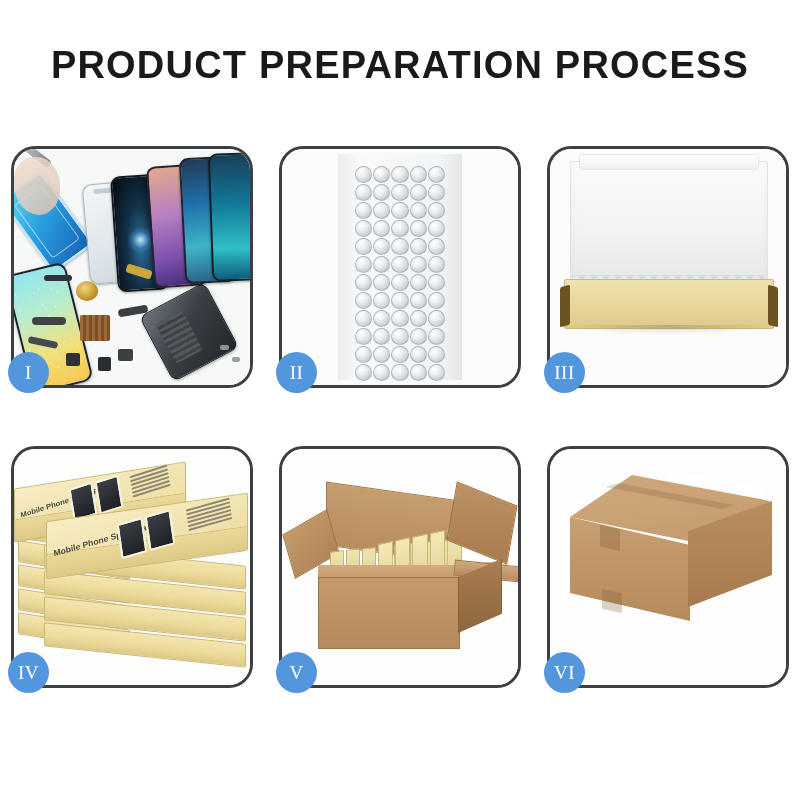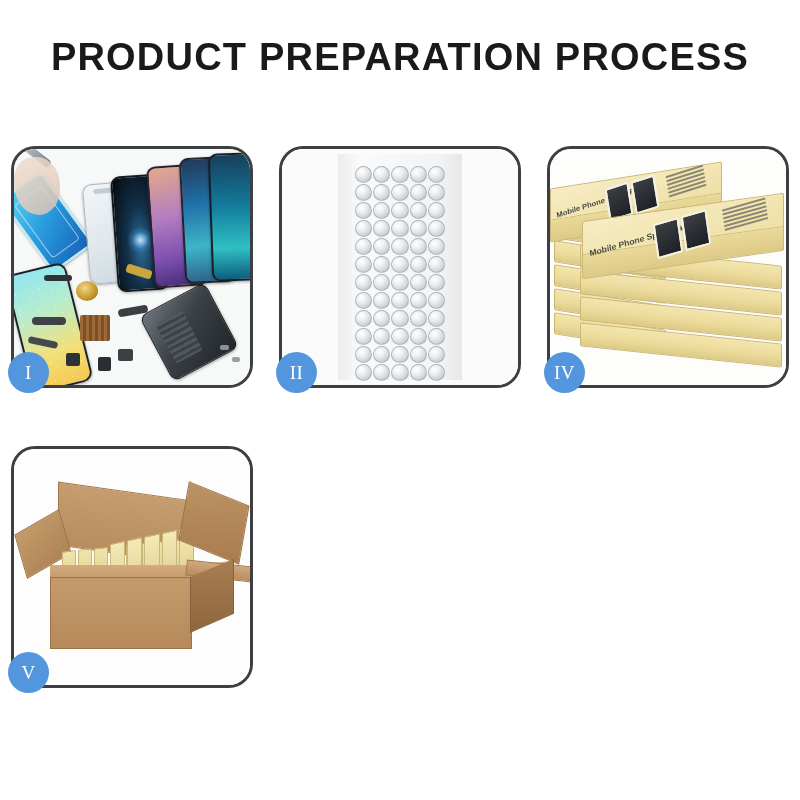--- a/index.html
+++ b/index.html
@@ -19,21 +19,21 @@
   .header {
     text-align: center;
     padding-top: 34px;
   }
   .main-title {
     font-family: "Liberation Sans", sans-serif;
     font-size: 38px;
     font-weight: bold;
     letter-spacing: 1.2px;
     color: #1a1a1a;
-    margin: 4px;
+    margin: 12px;
     line-height: 1.05;
   }
   .subtitle {
     font-family: "Liberation Sans", sans-serif;
     font-size: 16.5px;
     color: #1f1f1f;
     margin: 13px 0 0 0;
     letter-spacing: 0.1px;
   }
 
@@ -508,20 +508,31 @@
               <span class="bub"></span>
               <span class="bub"></span>
               <span class="bub"></span>
           </div>
         </div>
       </div>
     </div>
     <div class="badge">II</div>
   </div>
 
+  <div class="panel">
+    <div class="panel-inner">
+      <div class="scene-box3">
+        <div class="b3-lid"></div>
+        <div class="b3-fill"></div>
+        <div class="b3-tray"></div>
+        <div class="b3-shadow"></div>
+      </div>
+    </div>
+    <div class="badge">III</div>
+  </div>
 
   <div class="panel">
     <div class="panel-inner">
       <div class="scene-stack">
 
         <div class="sbox" style="left:4px; top:76px; width:110px; height:20px; transform:skewY(9deg);"></div>
         <div class="sbox" style="left:4px; top:100px; width:110px; height:20px; transform:skewY(9deg);"></div>
         <div class="sbox" style="left:4px; top:124px; width:110px; height:20px; transform:skewY(9deg);"></div>
         <div class="sbox" style="left:4px; top:148px; width:110px; height:20px; transform:skewY(9deg);"></div>
         <div class="sbox" style="left:4px; top:172px; width:110px; height:20px; transform:skewY(9deg);"></div>
@@ -591,14 +602,28 @@
         <div class="ct-flap-right"></div>
         <div class="ct-top-rim"></div>
         <div class="ct-flap-front"></div>
         <div class="ct-front"></div>
         <div class="ct-side"></div>
       </div>
     </div>
     <div class="badge">V</div>
   </div>
 
+  <div class="panel">
+    <div class="panel-inner">
+      <div class="scene-sealed">
+        <div class="sl-tape"></div>
+        <div class="sl-top"></div>
+        <div class="sl-seam"></div>
+        <div class="sl-front"></div>
+        <div class="sl-side"></div>
+        <div class="sl-tab-a"></div>
+        <div class="sl-tab-b"></div>
+      </div>
+    </div>
+    <div class="badge">VI</div>
+  </div>
 
 </div>
 
 </body></html>

